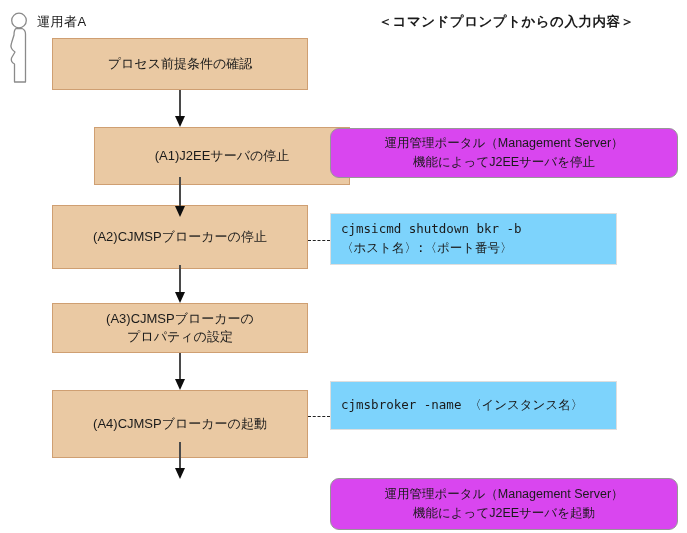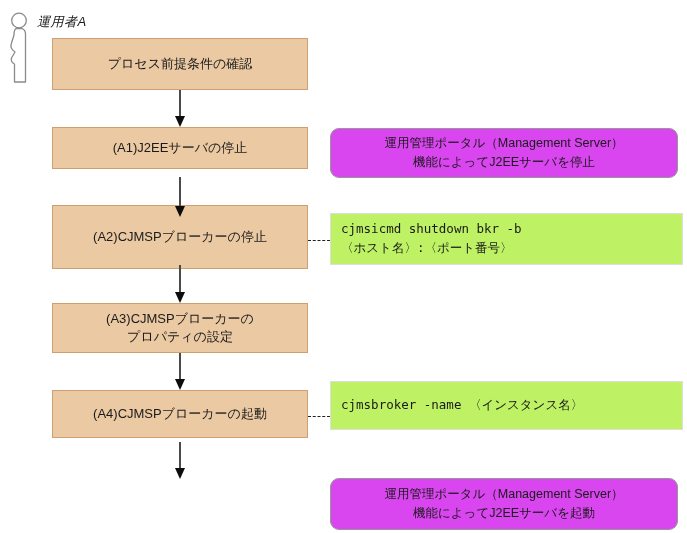--- a/index.html
+++ b/index.html
@@ -1,70 +1,71 @@
 <!DOCTYPE html>
 <html><head>
 <meta charset="utf-8">
 <style>
   html,body{margin:0;padding:0;background:#fff;}
   .canvas{
     position:relative;width:687px;height:533px;background:#ffffff;overflow:hidden;
     font-family:"Liberation Sans","DejaVu Sans",sans-serif;color:#1a1a1a;
   }
   
-  .operator-label{position:absolute;left:37px;top:13px;font-size:13px;letter-spacing:.5px;font-style:italic;}
+  .operator-label{position:absolute;left:37px;top:13px;font-size:13px;letter-spacing:.5px;}
   .operator-figure{position:absolute;left:3px;top:12px;width:30px;height:74px;}
   
   .prompt-header{position:absolute;left:330px;top:13px;width:353px;text-align:center;
     font-size:13.5px;font-weight:bold;letter-spacing:.5px;}
   
   .step{position:absolute;left:52px;width:256px;box-sizing:border-box;
     background:#eac9a3;border:1px solid #cf9f72;
     display:flex;align-items:center;justify-content:center;text-align:center;
     font-size:13px;line-height:1.35;white-space:pre-line;}
   
   .arrow{position:absolute;left:180px;width:12px;margin-left:-6px;
     display:flex;flex-direction:column;align-items:center;}
   .arrow-line{flex:1;width:1.5px;background:#4a4a4a;}
   .arrow-head{width:0;height:0;border-left:5.5px solid transparent;
     border-right:5.5px solid transparent;border-top:11px solid #0d0d0d;}
   
   .note-portal{position:absolute;left:330px;width:348px;box-sizing:border-box;
     background:#d946ef;border:1px solid #979797;border-radius:9px;
     display:flex;align-items:center;justify-content:center;text-align:center;
     font-size:12.5px;line-height:1.55;white-space:pre-line;}
-  .note-command{position:absolute;left:330px;width:353px;box-sizing:border-box;
-    background:#bef264;border:1px solid #dedede;
+  .note-command{position:absolute;left:330px;width:287px;box-sizing:border-box;
+    background:#7dd3fc;border:1px solid #dedede;
     display:flex;align-items:center;justify-content:flex-start;text-align:left;
     padding-left:10px;font-family:"DejaVu Sans Mono","Liberation Mono",monospace;
     font-size:12.5px;line-height:1.5;white-space:pre-line;}
   
   .dashed{position:absolute;left:308px;width:22px;height:0;border-top:1.6px dashed #222;}
 </style>
 </head>
 <body>
 
 <div class="canvas">
 
   <div class="operator-figure">
     <svg width="30" height="74" viewBox="0 0 30 74">
       <circle cx="16" cy="8.5" r="7.3" fill="#ffffff" stroke="#8a8a8a" stroke-width="1.3"></circle>
       <path d="M13 16.5 L19 16.5 Q22.5 18 22.5 22 L22.5 70 L11.5 70 L11.5 52
                Q7.5 50 8.5 46 L12 40 Q6.5 36.5 8.5 31 L11 23 Q11 18 13 16.5 Z" fill="#ffffff" stroke="#8a8a8a" stroke-width="1.3" stroke-linejoin="round"></path>
     </svg>
   </div>
   <div class="operator-label">運用者A</div>
 
+  <div class="prompt-header">＜コマンドプロンプトからの入力内容＞</div>
 
   <div class="step" style="top:38px;height:52px;">プロセス前提条件の確認</div>
-  <div class="step" style="top:127px;height:42px;">(A1)J2EEサーバの停止</div>
+  <div class="step" style="top:127px;height:58px;margin-left:42px;">(A1)J2EEサーバの停止</div>
   <div class="step" style="top:205px;height:64px;">(A2)CJMSPブローカーの停止</div>
   <div class="step" style="top:303px;height:50px;">(A3)CJMSPブローカーの
 プロパティの設定</div>
-  <div class="step" style="top:390px;height:48px;">(A4)CJMSPブローカーの起動</div>
+  <div class="step" style="top:390px;height:68px;">(A4)CJMSPブローカーの起動</div>
 
   <div class="arrow" style="top:90px;height:37px;">
       <div class="arrow-line"></div>
       <div class="arrow-head"></div>
     </div>
   <div class="arrow" style="top:177px;height:40px;">
       <div class="arrow-line"></div>
       <div class="arrow-head"></div>
     </div>
   <div class="arrow" style="top:265px;height:38px;">

